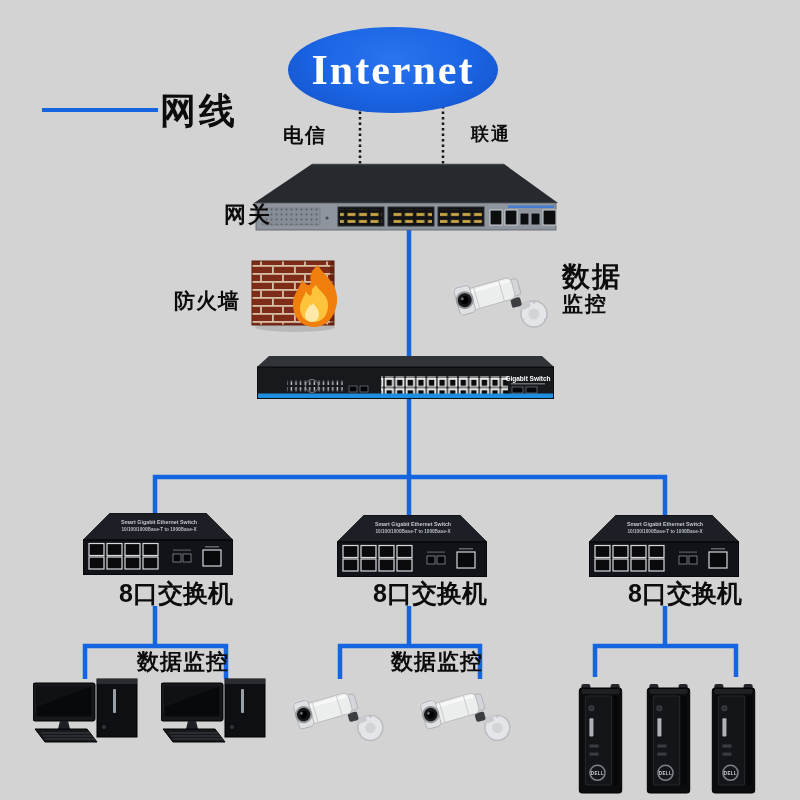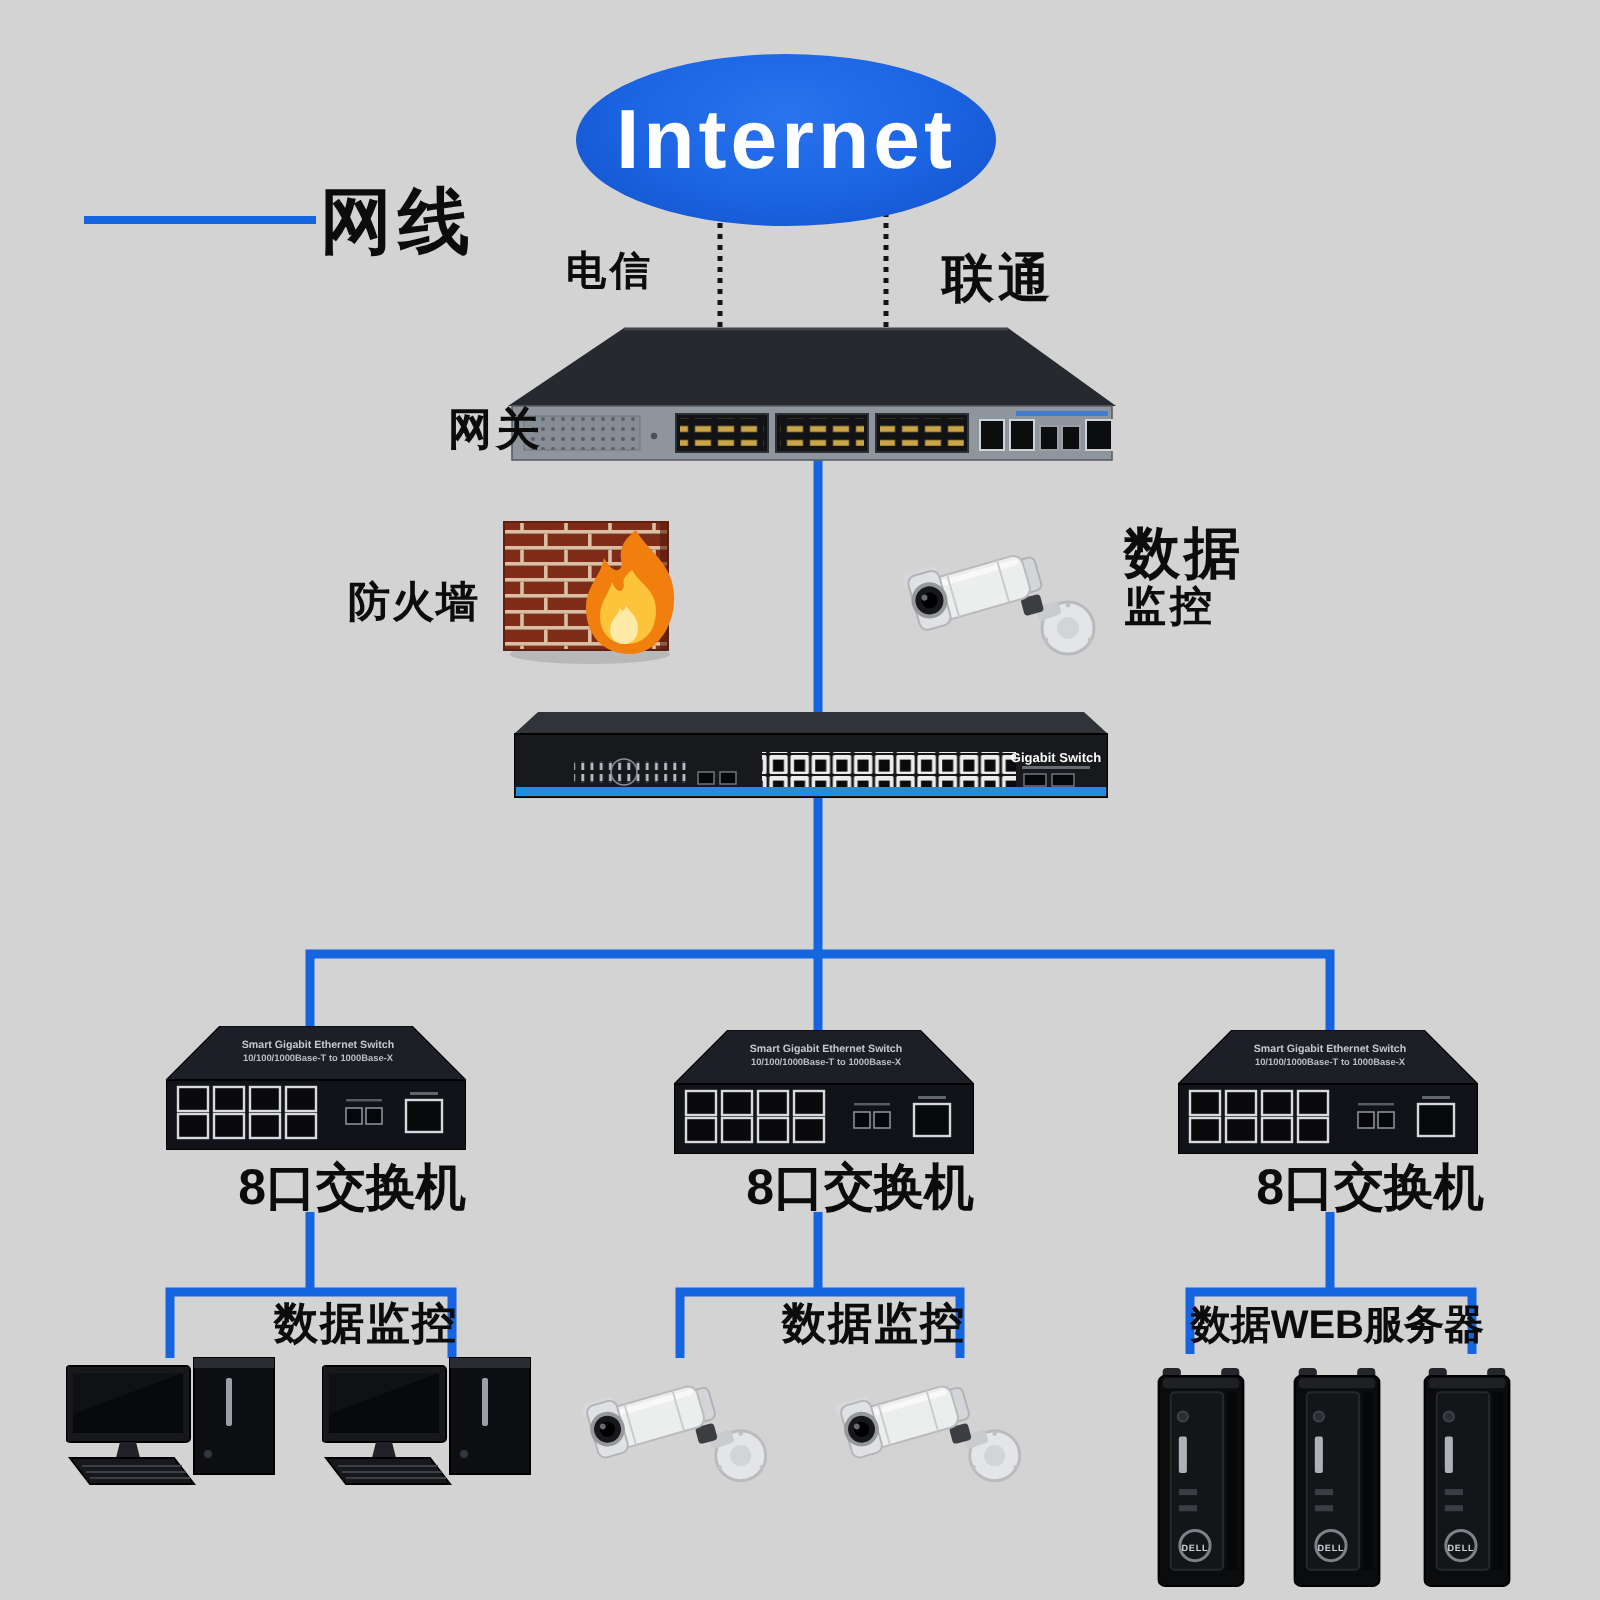--- a/index.html
+++ b/index.html
@@ -9,21 +9,21 @@
   svg{display:block;}
   .lbl{position:absolute;color:#0c0c0c;font-weight:700;white-space:nowrap;
        font-family:"Liberation Sans",sans-serif;}
   .lbl-center{text-align:right;}
   #connectors{position:absolute;left:0;top:0;z-index:1;}
   .device{z-index:2;}
   .text-layer{z-index:3;}
   .internet{position:absolute;left:288px;top:27px;width:210px;height:86px;border-radius:50%;
             background:radial-gradient(ellipse at 50% 35%, #2b74ef 0%, #1a63e2 55%, #134fc4 100%);
             display:flex;align-items:center;justify-content:center;z-index:2;}
-  .internet span{color:#ffffff;font-family:Liberation Sans, sans-serif;font-weight:700;
+  .internet span{color:#ffffff;font-family:Liberation Serif, serif;font-weight:700;
                  font-size:42px;letter-spacing:2px;}
 </style>
 </head>
 <body>
 
 <div class="canvas">
 
   <svg width="0" height="0" style="position:absolute" aria-hidden="true">
     <defs>
       <pattern id="pv" width="5" height="5" patternUnits="userSpaceOnUse">
@@ -224,33 +224,32 @@
   <svg class="abs device" style="left:645px;top:684px" width="47" height="113" viewBox="0 0 46 112">
       <use href="#srv"></use>
     </svg>
   <svg class="abs device" style="left:710px;top:684px" width="47" height="113" viewBox="0 0 46 112">
       <use href="#srv"></use>
     </svg>
 
   <div class="lbl text-layer" style="left:160px;top:87px;font-size:36px;letter-spacing:3px;font-family:Liberation Mono, monospace">网线</div>
 
   <div class="lbl text-layer" style="left:283px;top:122px;font-size:20px;letter-spacing:2px">电信</div>
-  <div class="lbl text-layer" style="left:471px;top:122px;font-size:26px;letter-spacing:2px">联通</div>
+  <div class="lbl text-layer" style="left:471px;top:122px;font-size:18px;letter-spacing:2px">联通</div>
 
   <div class="lbl text-layer" style="left:224px;top:200px;font-size:22px;letter-spacing:2px">网关</div>
 
   <div class="lbl text-layer" style="left:174px;top:287px;font-size:21px;letter-spacing:1px">防火墙</div>
 
   <div class="text-layer abs" style="left:562px;top:263px">
     <div class="lbl" style="position:static;font-size:28px;line-height:27px;letter-spacing:2px">数据</div>
     <div class="lbl" style="position:static;font-size:21px;line-height:27px;letter-spacing:2px">监控</div>
   </div>
 
 
   <div class="lbl text-layer lbl-center" style="left:83px;top:577px;width:150px;font-size:25px">8口交换机</div>
   <div class="lbl text-layer lbl-center" style="left:337px;top:577px;width:150px;font-size:25px">8口交换机</div>
   <div class="lbl text-layer lbl-center" style="left:592px;top:577px;width:150px;font-size:25px">8口交换机</div>
 
   <div class="lbl text-layer lbl-center" style="left:83px;top:647px;width:146px;font-size:22px;letter-spacing:1px">数据监控</div>
   <div class="lbl text-layer lbl-center" style="left:337px;top:647px;width:146px;font-size:22px;letter-spacing:1px">数据监控</div>
-  <div class="lbl text-layer lbl-center" style="left:590px;top:649px;width:152px;font-size:20px">数据WEB服务器</div>
 
 </div>
 
 </body></html>

